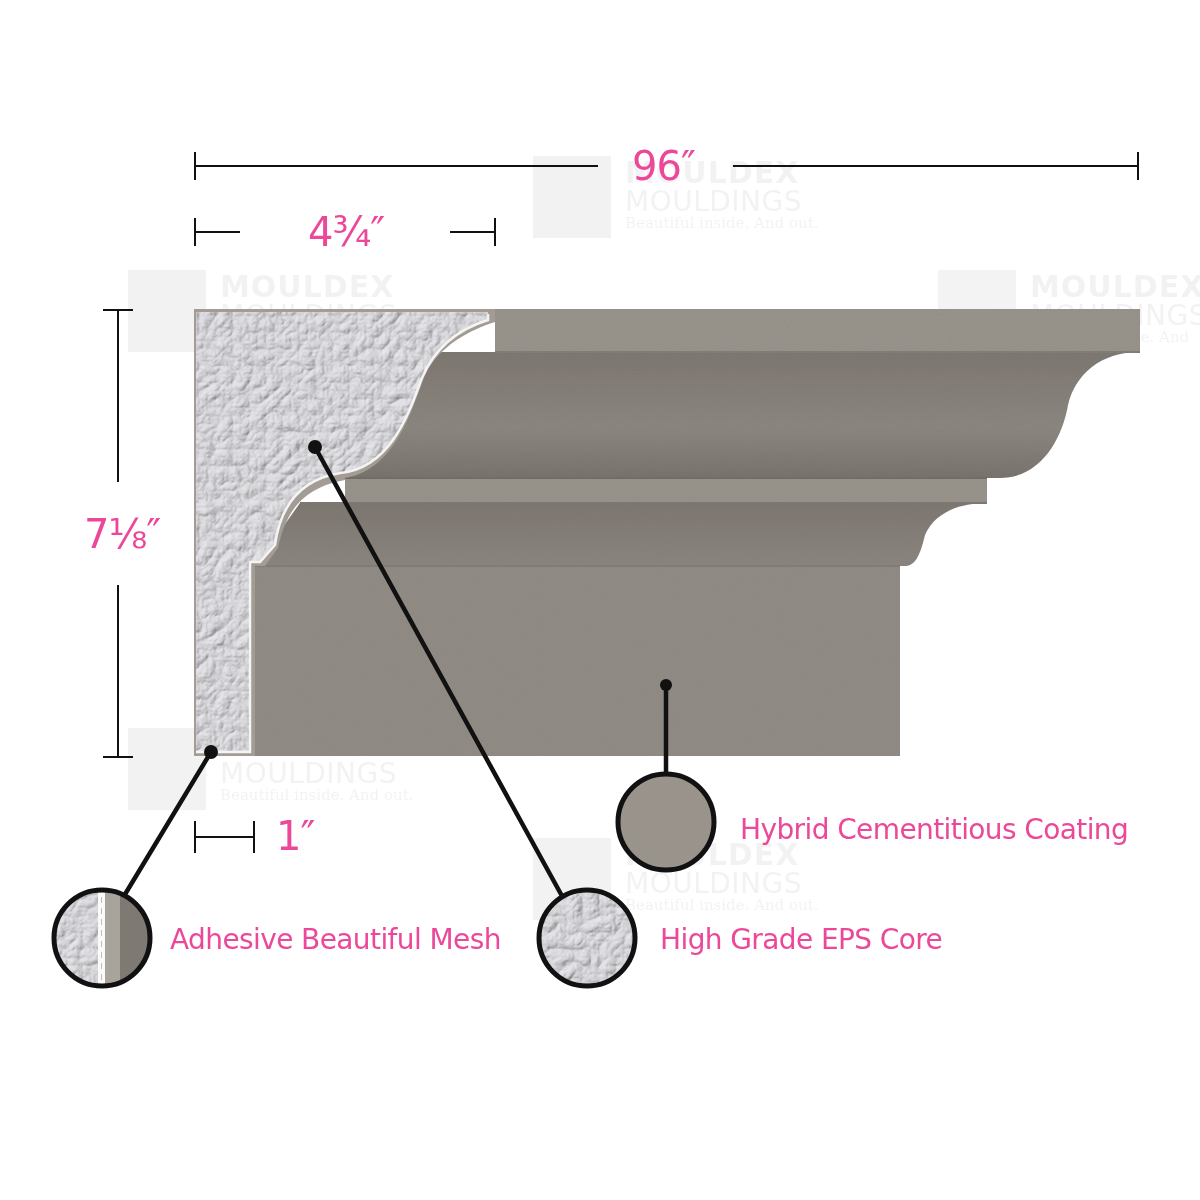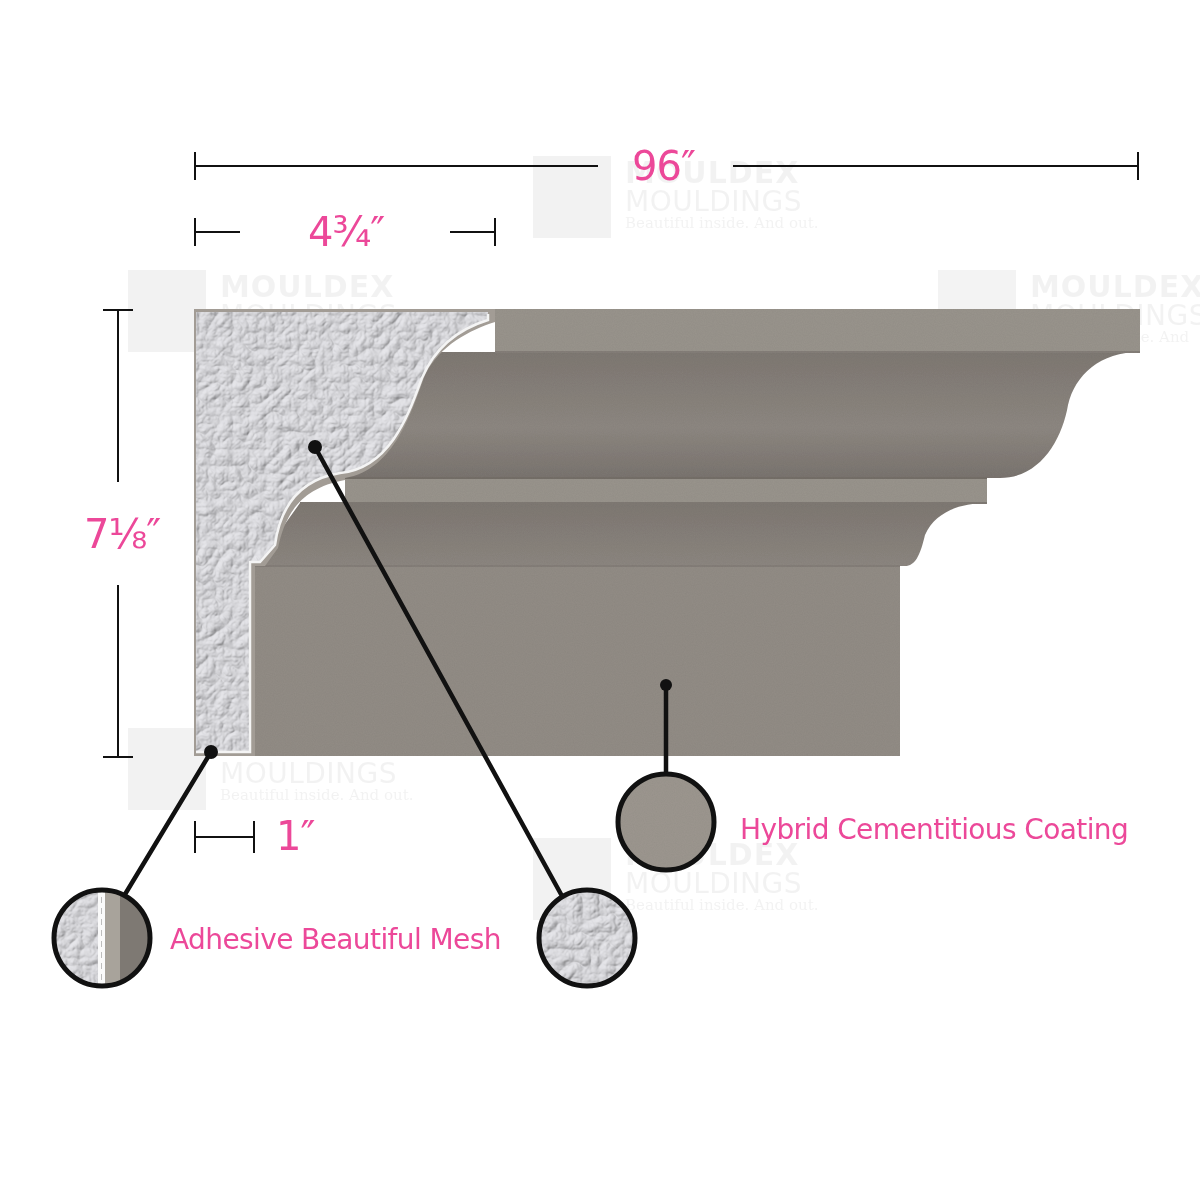--- a/index.html
+++ b/index.html
@@ -173,13 +173,14 @@
     </g>
   </svg>
 
   <div class="lbl dim" style="left:632px; top:146px;">96″</div>
   <div class="lbl dim" style="left:308px; top:212px;">4¾″</div>
   <div class="lbl dim" style="left:84px; top:514px;">7⅛″</div>
   <div class="lbl dim" style="left:276px; top:816px;">1″</div>
 
   <div class="lbl callout" style="left:740px; top:816px;">Hybrid Cementitious Coating</div>
   <div class="lbl callout" style="left:170px; top:926px;">Adhesive Beautiful Mesh</div>
+  <div class="lbl callout" style="left:660px; top:926px;">High Grade EPS Core</div>
 </div>
 
 </body></html>

